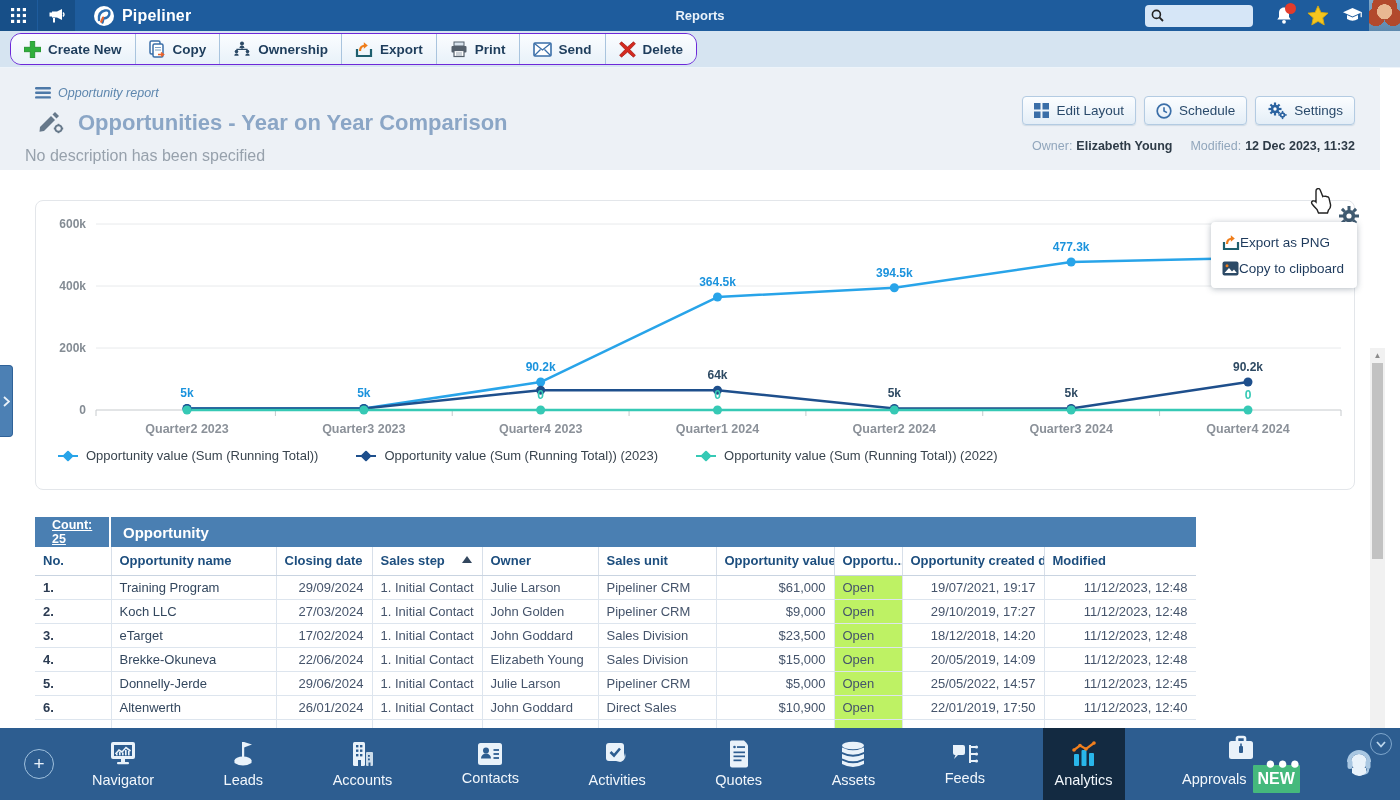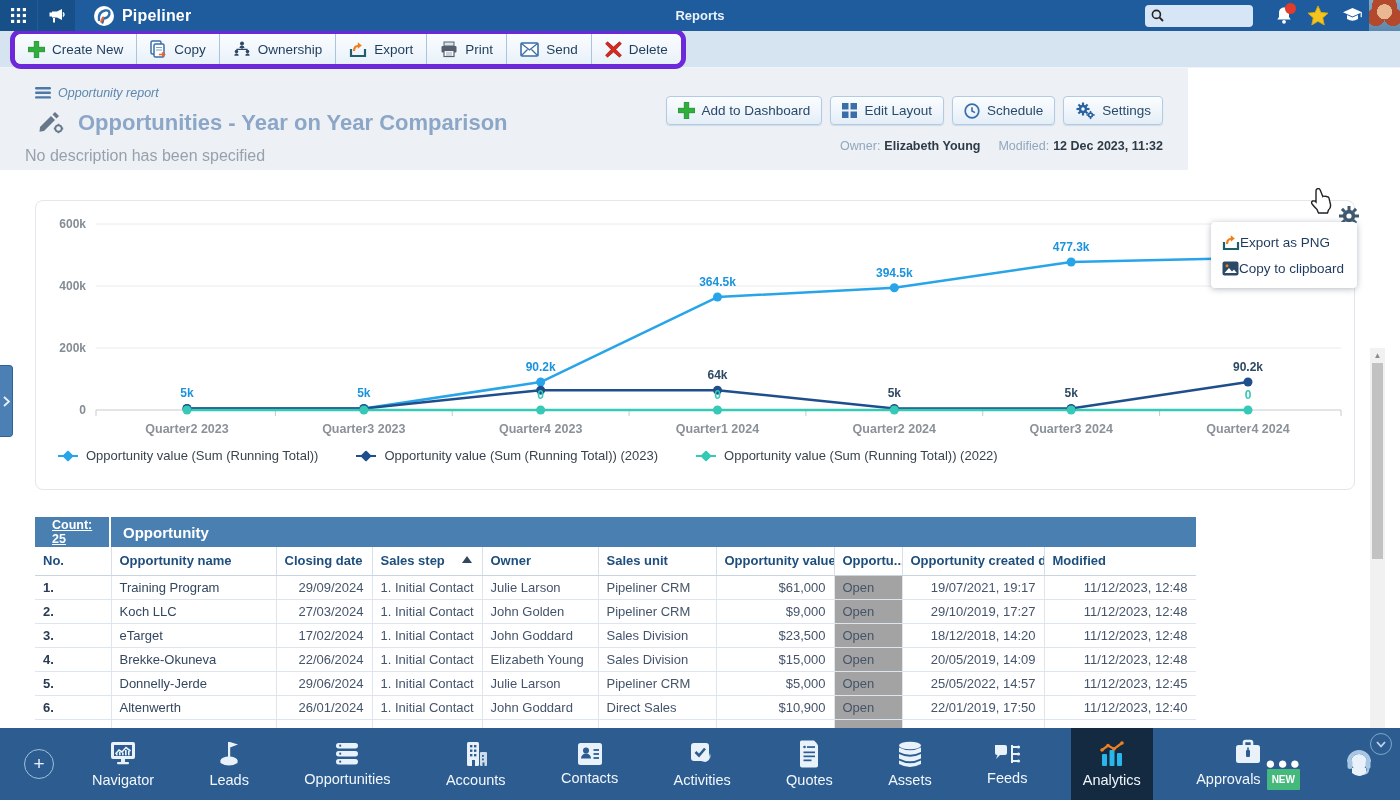--- a/index.html
+++ b/index.html
@@ -20,27 +20,27 @@
   .bell-dot { position:absolute; top:3px; right:5px; width:11px; height:11px; border-radius:50%; background:#e23c2c; }
   .avatar { width:31px; height:31px; background:
       radial-gradient(circle at 50% 38%, #e9b892 0 30%, transparent 31%),
       radial-gradient(circle at 50% 20%, #b2492c 0 42%, transparent 43%),
       radial-gradient(circle at 22% 55%, #b2492c 0 30%, transparent 31%),
       radial-gradient(circle at 78% 55%, #b2492c 0 30%, transparent 31%),
       linear-gradient(#7fa8c9,#5d88ad); }
 
   
   .toolbar { position:absolute; left:0; top:31px; width:1400px; height:37px; background:#d6e4f1; border-bottom:1px solid #eef4fa; display:flex; align-items:center; padding-left:10px; z-index:20; }
-  .tb-group { display:flex; border:5px solid #6d28d9; border-radius:11px; overflow:hidden; }
+  .tb-group { display:flex; border:1px solid #6d28d9; border-radius:11px; overflow:hidden;font-weight:bold; }
   .tb-btn { display:flex; align-items:center; gap:7px; height:30px; padding:0 13px; background:linear-gradient(#fbfdff,#e8f1f9); border-right:1px solid #a9c4de; cursor:pointer; }
   .tb-btn:last-child { border-right:none; }
   .tb-btn span.lbl { font-size:13.5px; color:#1e3d5c; }
 
   
-  .rep-header { position:absolute; left:0; top:68px; width:1188px; height:102px; background:#edf1f6; z-index:10; }
+  .rep-header { position:absolute; left:0; top:68px; width:1380px; height:102px; background:#edf1f6; z-index:10; }
   .breadcrumb { position:absolute; left:35px; top:18px; display:flex; align-items:center; gap:7px; color:#5d86ae; font-size:12.5px; font-style:italic; }
   .rep-title-row { position:absolute; left:38px; top:42px; display:flex; align-items:center; gap:14px; }
   .rep-title { font-size:22px; font-weight:bold; color:#8ba6c6; }
   .rep-sub { position:absolute; left:25px; top:79px; font-size:16px; color:#97a1ac; }
   .hdr-actions { position:absolute; right:25px; top:28px; display:flex; gap:8px; }
   .hdr-btn { display:flex; align-items:center; gap:7px; height:29px; padding:0 11px; background:linear-gradient(#fbfdff,#e4eef7); border:1px solid #b3cbe2; border-radius:4px; cursor:pointer; box-shadow:0 1px 1px rgba(120,150,180,.25); }
   .hdr-btn span { font-size:13.5px; color:#2a4a6b; }
   .owner-line { position:absolute; right:25px; top:71px; font-size:12.5px; color:#91a6bc; display:flex; gap:18px; }
   .owner-line b { color:#2e3b47; font-weight:bold; margin-left:4px; }
 
@@ -65,36 +65,36 @@
   .grid-head { display:flex; height:30px; background:#4a7fb2; align-items:center; }
   .count-cell { width:76px; height:100%; display:flex; align-items:center; padding-left:9px; border-right:2px solid #fff; }
   .count-link { color:#fff; font-size:12.5px; font-weight:bold; text-decoration:underline; cursor:pointer;margin-left:8px; }
   .group-title { color:#fff; font-size:15px; font-weight:bold; padding-left:12px; }
   table.grid { border-collapse:collapse; table-layout:fixed; width:1161px; background:#fff; }
   table.grid th { height:28px; font-size:13px; color:#1d4e7e; text-align:left; font-weight:bold; padding:0 8px; border-right:1px solid #d7dfe9; border-bottom:1px solid #c9d4e1; background:#fff; position:relative; white-space:nowrap; overflow:hidden; }
   table.grid td { height:24px; font-size:13px; color:#45546b; padding:0 8px; border-right:1px solid #dde5ee; border-bottom:1px solid #dde5ee; white-space:nowrap; overflow:hidden; }
   table.grid td.al-r { text-align:right; }
   table.grid td.c-no { font-weight:bold; color:#2b3b52; }
   table.grid td.c-name { color:#33475e; }
-  table.grid td.c-status { background:#a3a3a3; }
+  table.grid td.c-status { background:#bef264; }
   .sort-arrow { position:absolute; right:10px; top:9px; width:0; height:0; border-left:5px solid transparent; border-right:5px solid transparent; border-bottom:7px solid #33475e; }
 
   
   .scrollbar { position:absolute; right:0; top:178px; width:15px; height:550px; background:#f1f1f1; z-index:12; }
   .sb-arrow { position:absolute; left:0; width:15px; height:14px; display:flex; align-items:center; justify-content:center; font-size:8px; color:#8b8b8b; cursor:pointer; }
   .sb-thumb { position:absolute; left:2px; top:15px; width:11px; height:196px; background:#c2c2c2; cursor:pointer; }
 
   
   .bottomnav { position:absolute; left:0; top:728px; width:1400px; height:72px; background:#2d5d90; display:flex; align-items:center; z-index:30; }
   .plus-circle { position:absolute; left:24px; top:21px; width:30px; height:30px; border:1.5px solid #9fc0dd; border-radius:50%; color:#e8f1fa; font-size:19px; display:flex; align-items:center; justify-content:center; cursor:pointer; font-weight:normal; }
   .nav-items { position:absolute; left:80px; right:88px; top:0; height:72px; display:flex; justify-content:space-between; align-items:stretch; }
   .nav-item { display:flex; flex-direction:column; align-items:center; justify-content:center; gap:4px; padding:0 12px; cursor:pointer; }
   .nav-item .nlabel { color:#f2f7fc; font-size:14.5px; display:flex; align-items:center; gap:6px; }
   .nav-item.active { background:#132a41; }
-  .new-badge { background:#45b97c; color:#fff; font-size:10px; font-weight:bold; border-radius:1px; padding:5px 5px; }
+  .new-badge { background:#45b97c; color:#fff; font-size:16px; font-weight:bold; border-radius:1px; padding:5px 5px; }
   .nav-extra { position:absolute; right:24px; top:0; height:72px; display:flex; align-items:center; gap:40px; }
   .dots { color:#fff; font-size:17px; letter-spacing:2px; cursor:pointer; }
   .nav-chevron { position:absolute; right:8px; top:5px; width:22px; height:22px; border:1.5px solid #7ea6cc; border-radius:50%; display:flex; align-items:center; justify-content:center; cursor:pointer; }
 </style>
 </head>
 <body>
 
 <div class="topbar">
   <div class="topbar-sq">
     <svg width="15" height="15" viewBox="0 0 15 15">
@@ -261,28 +261,20 @@
           <line x1="20.5" y1="12.8" x2="20.5" y2="14.8"></line>
           <line x1="20.5" y1="20.2" x2="20.5" y2="22.2"></line>
           <line x1="15.8" y1="17.5" x2="17.8" y2="17.5"></line>
           <line x1="23.2" y1="17.5" x2="25.2" y2="17.5"></line>
         </g>
     </svg>
     <span class="rep-title">Opportunities - Year on Year Comparison</span>
   </div>
   <div class="rep-sub">No description has been specified</div>
   <div class="hdr-actions">
-      <div class="hdr-btn">
-        <span style="display: inline-flex; align-items: center;">
-          <svg width="17" height="17" viewBox="0 0 17 17">
-            <path d="M6.3 0 h4.4 v6.3 h6.3 v4.4 h-6.3 v6.3 h-4.4 v-6.3 h-6.3 v-4.4 h6.3 Z" fill="#2faf3c" stroke="#1d8a28" stroke-width="0.8"></path>
-          </svg>
-        </span>
-        <span>Add to Dashboard</span>
-      </div>
       <div class="hdr-btn">
         <span style="display: inline-flex; align-items: center;">
           <svg width="15" height="15" viewBox="0 0 15 15">
             <g fill="#3a6ea8">
               <rect x="0" y="0" width="6.5" height="6.5"></rect>
               <rect x="8.5" y="0" width="6.5" height="6.5"></rect>
               <rect x="0" y="8.5" width="6.5" height="6.5"></rect>
               <rect x="8.5" y="8.5" width="6.5" height="6.5"></rect>
             </g>
           </svg>
@@ -635,39 +627,20 @@
             <ellipse cx="13" cy="20.5" rx="8.5" ry="4" fill="#e9f2fa"></ellipse>
             <path d="M4.5 20.5 L4.5 23 Q13 28 21.5 23 L21.5 20.5 Q13 26 4.5 20.5 Z" fill="#e9f2fa"></path>
           </svg>
         </span>
         <span class="nlabel">
           <span>Leads</span>
         </span>
       </div>
       <div class="nav-item">
         <span style="display: inline-flex; align-items: center;">
-          <svg width="30" height="26" viewBox="0 0 30 26">
-            <g fill="#e9f2fa">
-              <rect x="4" y="2" width="22" height="5.5" rx="2.7"></rect>
-              <rect x="4" y="10" width="22" height="5.5" rx="2.7"></rect>
-              <rect x="4" y="18" width="22" height="5.5" rx="2.7"></rect>
-            </g>
-            <g fill="#2d5d90">
-              <circle cx="8.2" cy="4.7" r="1.1"></circle>
-              <circle cx="8.2" cy="12.7" r="1.1"></circle>
-              <circle cx="8.2" cy="20.7" r="1.1"></circle>
-            </g>
-          </svg>
-        </span>
-        <span class="nlabel">
-          <span>Opportunities</span>
-        </span>
-      </div>
-      <div class="nav-item">
-        <span style="display: inline-flex; align-items: center;">
           <svg width="28" height="28" viewBox="0 0 28 28">
             <rect x="5" y="2" width="12" height="24" rx="1.5" fill="#e9f2fa"></rect>
             <g fill="#2d5d90">
               <rect x="8" y="5" width="2.4" height="2.4"></rect>
               <rect x="12" y="5" width="2.4" height="2.4"></rect>
               <rect x="8" y="9.5" width="2.4" height="2.4"></rect>
               <rect x="12" y="9.5" width="2.4" height="2.4"></rect>
               <rect x="8" y="14" width="2.4" height="2.4"></rect>
               <rect x="12" y="14" width="2.4" height="2.4"></rect>
               <rect x="10" y="20" width="3" height="6"></rect>

